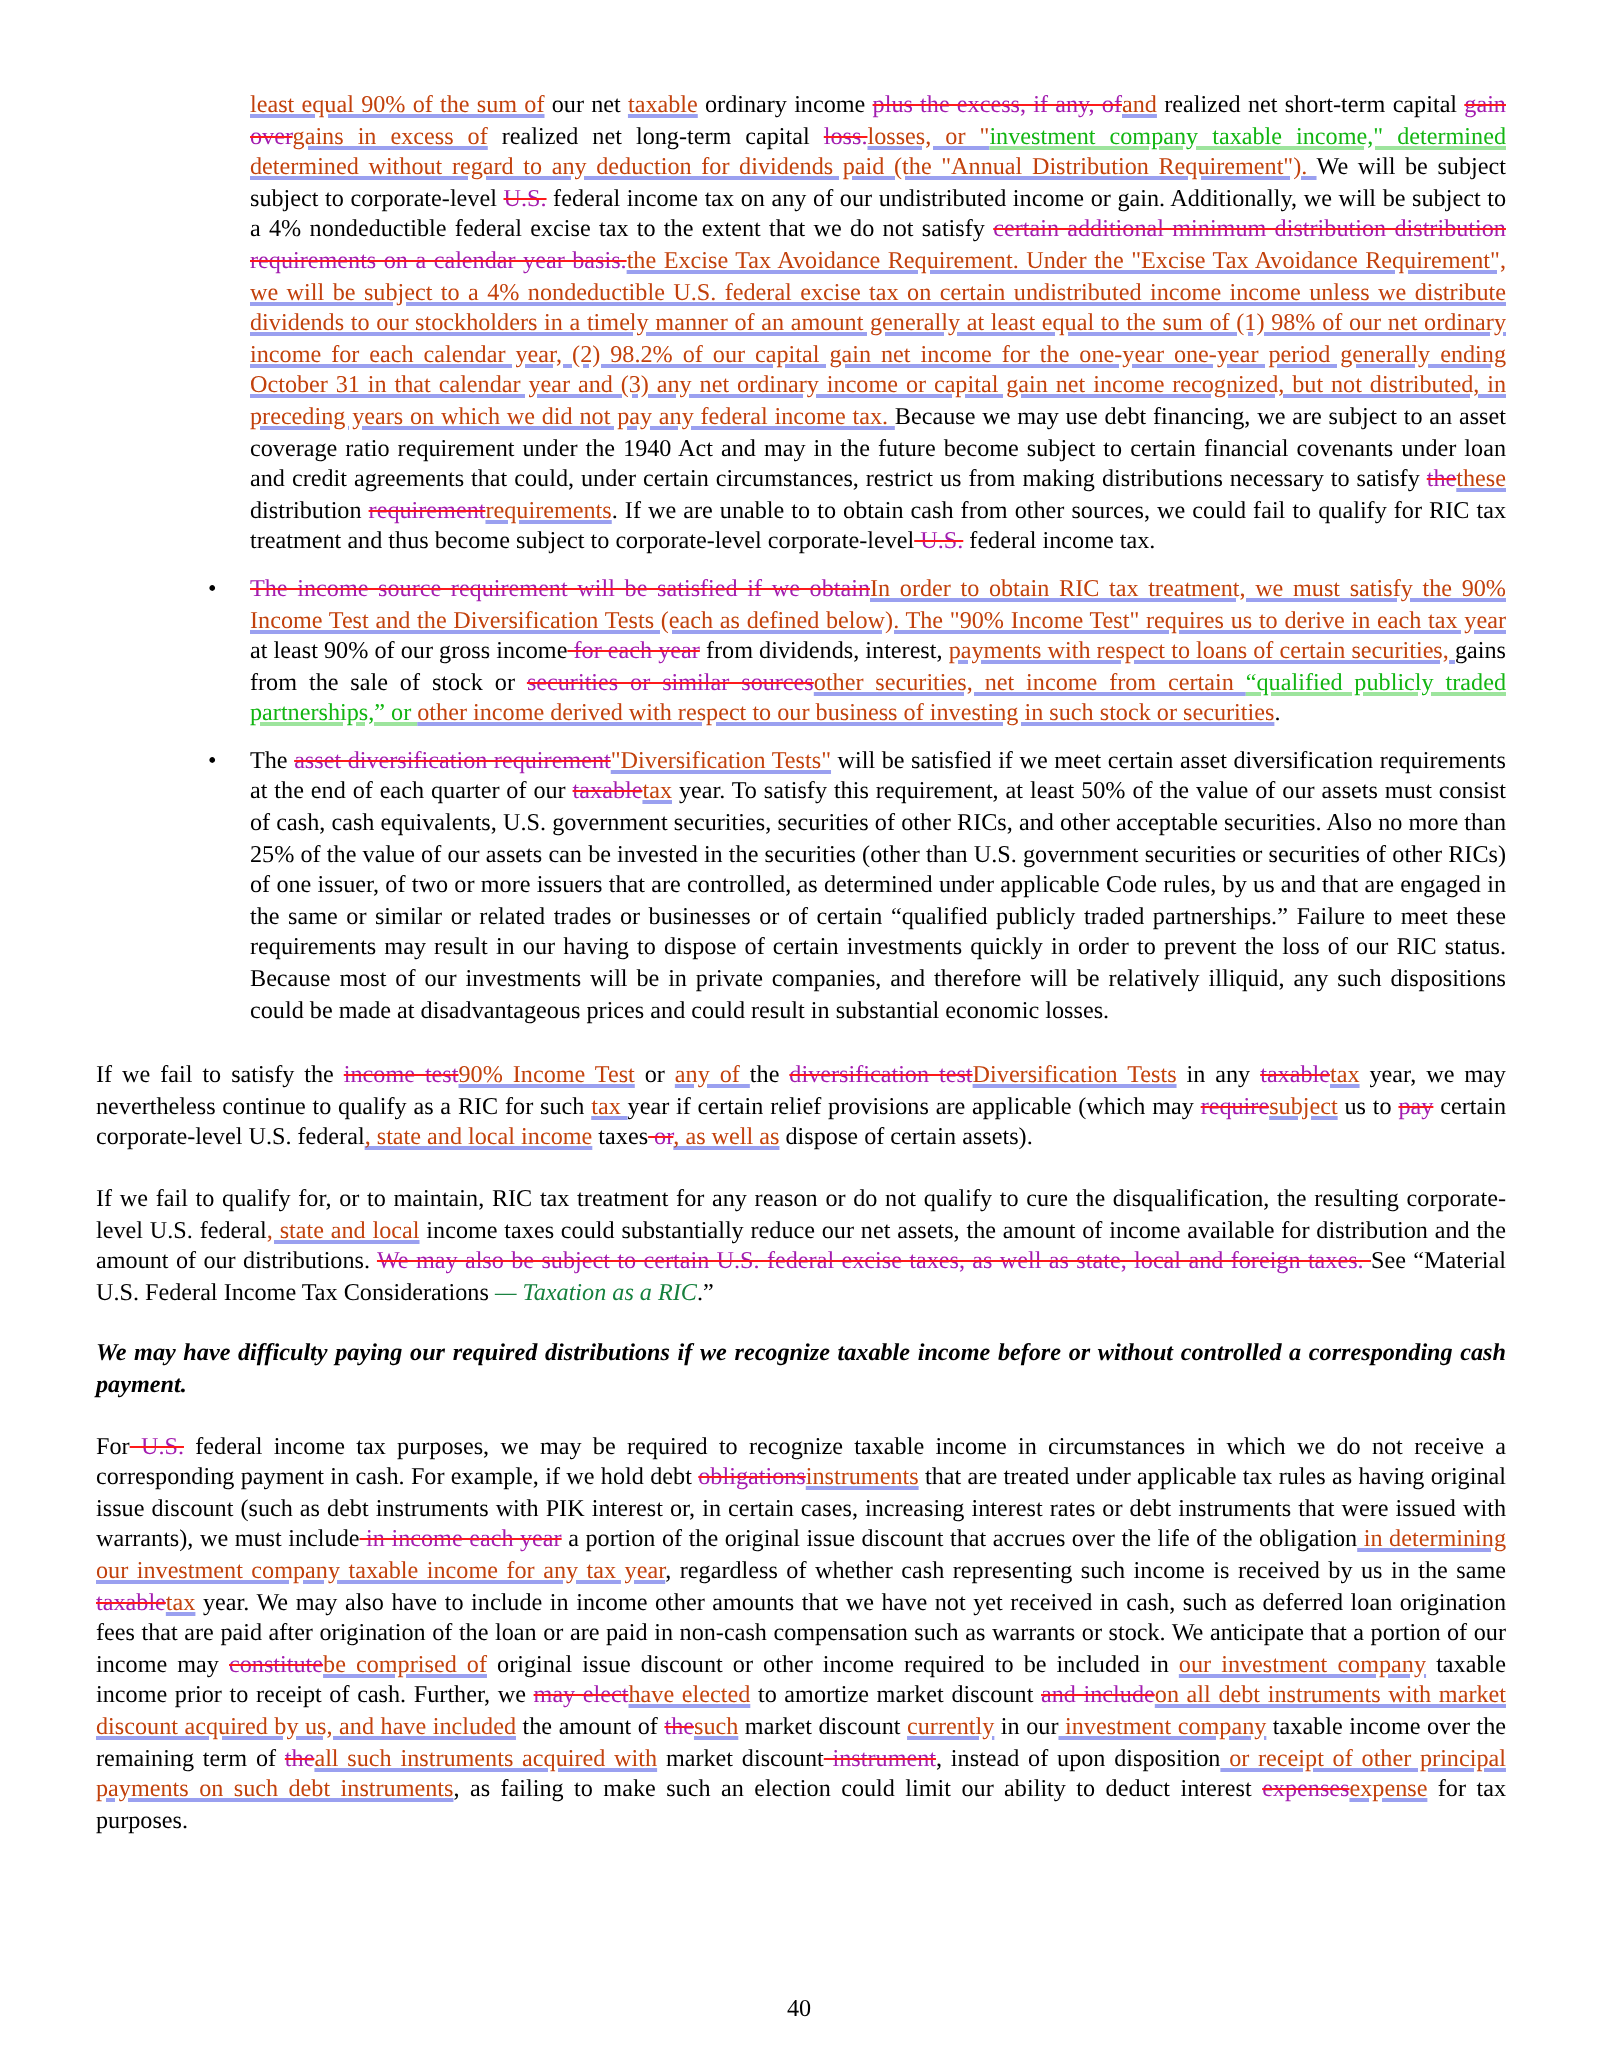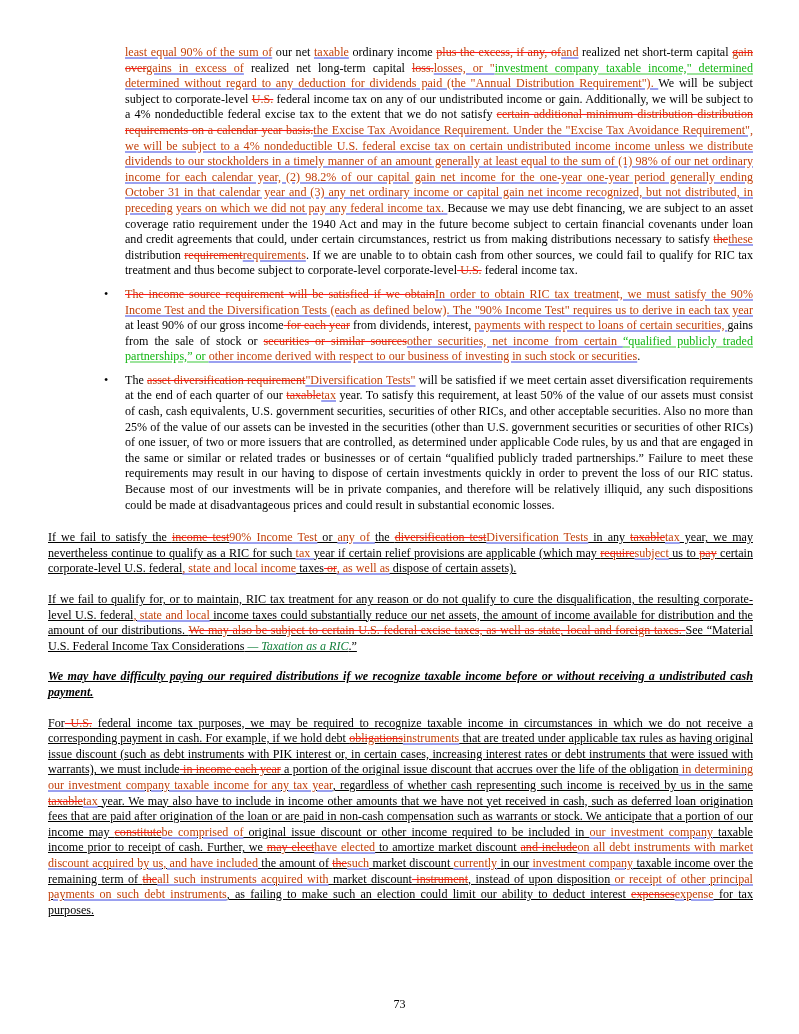--- a/index.html
+++ b/index.html
@@ -1,26 +1,26 @@
 <!DOCTYPE html>
 <html><head>
 <meta charset="utf-8">
 <style>
   html, body { margin:0; padding:0; background:#ffffff; }
   body { width:799px; height:1034px; position:relative; overflow:hidden;
          font-family:"Liberation Serif", serif; font-size:12.1px; line-height:15.6px; color:#000; }
   .page { position:absolute; left:48px; top:45px; width:705px; }
-  p { margin:0; text-align:justify;text-decoration:underline; }
+  p { margin:0; text-align:justify; }
   .bullets { margin:0; padding:0; list-style:none; }
   .bullets li { position:relative; padding-left:77px; text-align:justify; }
   .bullets li.first { padding-left:77px; }
   .bullets li .dot { position:absolute; left:56px; top:0; }
   .ins { color:#c2410c; text-decoration:underline; text-decoration-color:#9aa0f0; text-decoration-thickness:2px; text-underline-offset:1px; }
   .insg { color:#12b512; text-decoration:underline; text-decoration-color:#9de49d; text-decoration-thickness:2px; text-underline-offset:1px; }
-  .del { color:#c2410c; text-decoration:line-through; text-decoration-color:#ff1a1a; }
+  .del { color:#a21caf; text-decoration:line-through; text-decoration-color:#ff1a1a; }
   .it-blue { color:#15803d; font-style:italic; }
   .gap { height:15px; }
   .heading { font-weight:bold; font-style:italic; }
   .pagenum { position:absolute; top:997px; left:0; width:799px; text-align:center; }
 </style>
 </head>
 <body>
 
 <div class="page">
 
@@ -35,21 +35,21 @@
   <div class="gap" style="height:17px;"></div>
 
   <p><span>If we fail to satisfy the </span><span class="del">income test</span><span class="ins">90% Income Test</span><span> or </span><span class="ins">any of </span><span>the </span><span class="del">diversification test</span><span class="ins">Diversification Tests</span><span> in any </span><span class="del">taxable</span><span class="ins">tax</span><span> year, we may nevertheless continue to qualify as a RIC for such </span><span class="ins">tax </span><span>year if certain relief provisions are applicable (which may </span><span class="del">require</span><span class="ins">subject</span><span> us to </span><span class="del">pay</span><span> certain corporate-level U.S. federal</span><span class="ins">, state and local income</span><span> taxes</span><span class="del"> or</span><span class="ins">, as well as</span><span> dispose of certain assets).</span></p>
 
   <div class="gap"></div>
 
   <p><span>If we fail to qualify for, or to maintain, RIC tax treatment for any reason or do not qualify to cure the disqualification, the resulting corporate-level U.S. federal</span><span class="ins">, state and local</span><span> income taxes could substantially reduce our net assets, the amount of income available for distribution and the amount of our distributions. </span><span class="del">We may also be subject to certain U.S. federal excise taxes, as well as state, local and foreign taxes. </span><span>See “Material U.S. Federal Income Tax Considerations</span><span class="it-blue"> — Taxation as a RIC</span><span>.”</span></p>
 
   <div class="gap"></div>
 
-  <p class="heading">We may have difficulty paying our required distributions if we recognize taxable income before or without receiving a undistributed cash payment.</p>
+  <p class="heading">We may have difficulty paying our required distributions if we recognize taxable income before or without controlled a corresponding cash payment.</p>
 
   <div class="gap"></div>
 
   <p><span>For</span><span class="del"> U.S.</span><span> federal income tax purposes, we may be required to recognize taxable income in circumstances in which we do not receive a corresponding payment in cash. For example, if we hold debt </span><span class="del">obligations</span><span class="ins">instruments</span><span> that are treated under applicable tax rules as having original issue discount (such as debt instruments with PIK interest or, in certain cases, increasing interest rates or debt instruments that were issued with warrants), we must include</span><span class="del"> in income each year</span><span> a portion of the original issue discount that accrues over the life of the obligation</span><span class="ins"> in determining our investment company taxable income for any tax year</span><span>, regardless of whether cash representing such income is received by us in the same </span><span class="del">taxable</span><span class="ins">tax</span><span> year. We may also have to include in income other amounts that we have not yet received in cash, such as deferred loan origination fees that are paid after origination of the loan or are paid in non-cash compensation such as warrants or stock. We anticipate that a portion of our income may </span><span class="del">constitute</span><span class="ins">be comprised of</span><span> original issue discount or other income required to be included in </span><span class="ins">our investment company</span><span> taxable income prior to receipt of cash. Further, we </span><span class="del">may elect</span><span class="ins">have elected</span><span> to amortize market discount </span><span class="del">and include</span><span class="ins">on all debt instruments with market discount acquired by us, and have included</span><span> the amount of </span><span class="del">the</span><span class="ins">such</span><span> market discount </span><span class="ins">currently</span><span> in our</span><span class="ins"> investment company</span><span> taxable income over the remaining term of </span><span class="del">the</span><span class="ins">all such instruments acquired with</span><span> market discount</span><span class="del"> instrument</span><span>, instead of upon disposition</span><span class="ins"> or receipt of other principal payments on such debt instruments</span><span>, as failing to make such an election could limit our ability to deduct interest </span><span class="del">expenses</span><span class="ins">expense</span><span> for tax purposes.</span></p>
 
 </div>
 
-<div class="pagenum">73</div>
+<div class="pagenum">40</div>
 
 </body></html>

